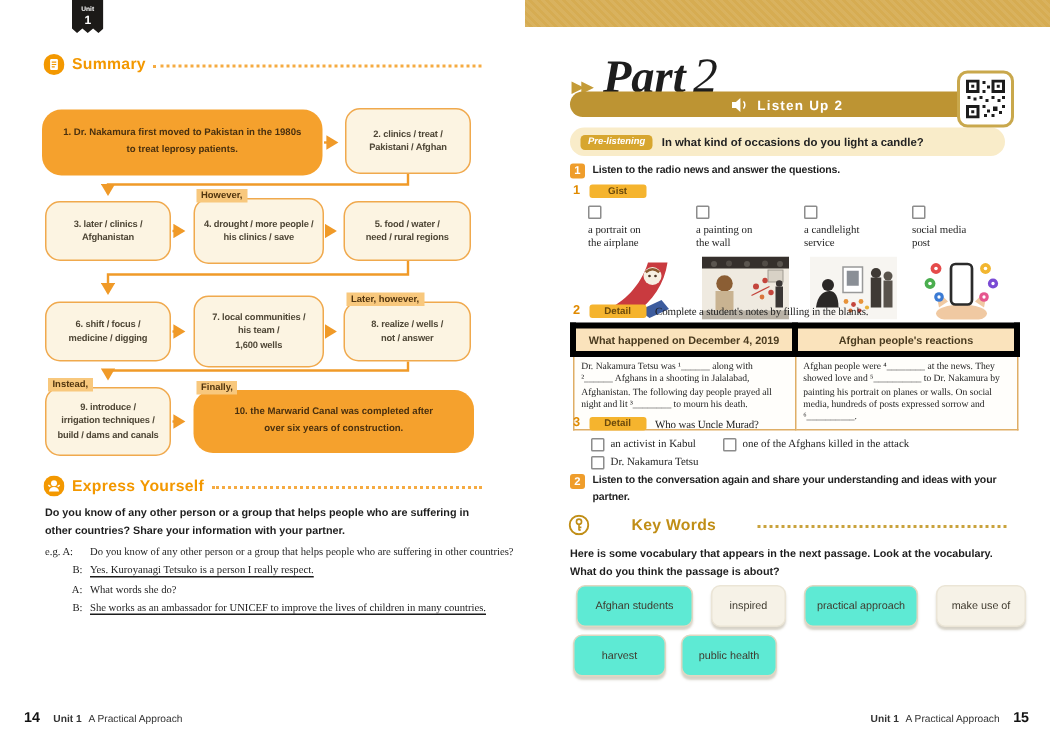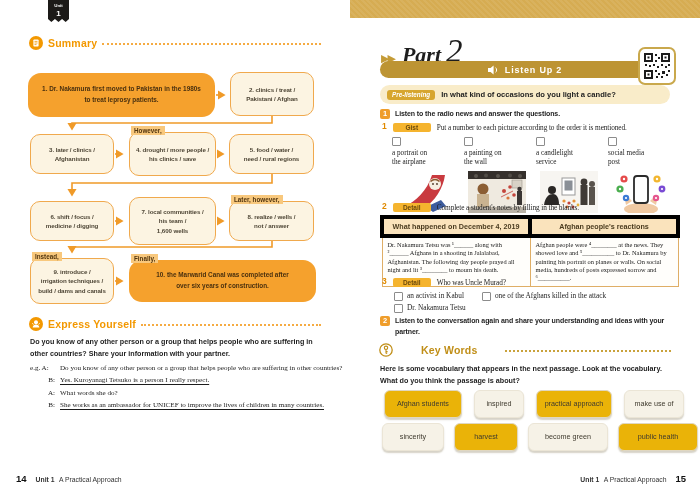--- a/index.html
+++ b/index.html
@@ -71,21 +71,21 @@
   .pg-num{font-size:9.5px;font-weight:bold;color:#111;}
   .pg-chap{font-size:6.8px;font-weight:bold;}
   .pg-title{font-size:6.8px;}
 
   
   .top-bar{position:absolute;left:0;top:0;width:350px;height:18px;background:#D6AC52;
     background-image:repeating-linear-gradient(45deg,rgba(255,255,255,.07) 0 2px,transparent 2px 4px);}
   .part-head{position:absolute;left:31px;top:33px;display:flex;align-items:baseline;gap:2px;}
   .part-tris{font-size:11px;color:#C49B37;letter-spacing:-2px;margin-right:6px;}
   .part-word{font-family:"Liberation Serif",serif;font-style:italic;font-weight:bold;
-    font-size:22px;color:#1d1d1d;}
+    font-size:31px;color:#1d1d1d;}
   .part-num{font-family:"Liberation Serif",serif;font-style:italic;font-size:33px;color:#1d1d1d;margin-left:3px;}
   .listen-pill{position:absolute;left:30px;top:61px;width:290px;height:17px;border-radius:9px;
     background:#BD9433;display:flex;align-items:center;justify-content:center;gap:5px;}
   .listen-label{color:#fff;font-weight:bold;font-size:9px;letter-spacing:.8px;}
   .qr-box{position:absolute;left:288px;top:47px;width:38px;height:38px;background:#fff;
     border:2px solid #C9A84C;border-radius:7px;box-sizing:border-box;z-index:4;
     display:flex;align-items:center;justify-content:center;}
   .prelisten{position:absolute;left:30px;top:85px;width:290px;height:19px;background:#F9ECC9;
     border-radius:10px;display:flex;align-items:center;gap:6px;padding-left:7px;box-sizing:border-box;}
   .badge-pre{background:#D7A62F;color:#fff;font-style:italic;font-weight:bold;font-size:6.3px;
@@ -123,21 +123,21 @@
   .opts{position:absolute;left:44px;display:flex;gap:18px;}
   .opt{display:flex;gap:4px;font-family:"Liberation Serif",serif;font-size:7.3px;color:#1d1d1d;}
 
   .kw-intro{position:absolute;left:30px;top:363px;width:312px;margin:0;
     font-size:7.2px;font-weight:bold;line-height:1.7;color:#1e1e1e;white-space:pre-line;}
   .kw-row{position:absolute;display:flex;gap:12px;}
   .kw-row1{left:34px;top:390px;}
   .kw-row2{left:32px;top:423px;gap:10px;}
   .kw-card{height:26px;line-height:25px;text-align:center;font-size:7.2px;color:#3F3A2E;
     border-radius:6px;box-shadow:0 2px 1.5px rgba(120,105,70,.3);}
-  .kw-card.tan{background:#eab308;border:1px solid #E0D7C1;}
+  .kw-card.tan{background:#5eead4;border:1px solid #E0D7C1;}
   .kw-card.light{background:#F6F2E7;border:1px solid #EBE5D6;}
   .kw-row1 .kw-card:nth-child(1){width:76px;}
   .kw-row1 .kw-card:nth-child(2){width:48px;}
   .kw-row1 .kw-card:nth-child(3){width:74px;}
   .kw-row1 .kw-card:nth-child(4){width:58px;}
   .kw-row2 .kw-card:nth-child(1){width:60px;}
   .kw-row2 .kw-card:nth-child(2){width:62px;}
   .kw-row2 .kw-card:nth-child(3){width:78px;}
   .kw-row2 .kw-card:nth-child(4){width:78px;}
 </style>
@@ -319,21 +319,20 @@
     </div>
 
     <div class="act-line" style="top:109px;">
       <span class="act-num">1</span>
       <span class="act-text">Listen to the radio news and answer the questions.</span>
     </div>
 
     <div class="q-line" style="top:122px;">
       <span class="q-num">1</span>
       <span class="q-badge">Gist</span>
-      <span class="q-text">Put a number to each picture according to the order it is mentioned.</span>
     </div>
 
     <div class="pics">
       <div class="pic">
         <div class="pic-top">
           <span class="cb"></span>
           <span>a portrait on
 the airplane</span>
         </div>
         <div class="pic-img">
@@ -498,23 +497,21 @@
     <p class="kw-intro">Here is some vocabulary that appears in the next passage.   Look at the vocabulary.
 What do you think the passage is about?</p>
 
     <div class="kw-row kw-row1">
       <span class="kw-card tan">Afghan students</span>
       <span class="kw-card light">inspired</span>
       <span class="kw-card tan">practical approach</span>
       <span class="kw-card light">make use of</span>
     </div>
     <div class="kw-row kw-row2">
-      <span class="kw-card light">sincerity</span>
       <span class="kw-card tan">harvest</span>
-      <span class="kw-card light">become green</span>
       <span class="kw-card tan">public health</span>
     </div>
 
     <div class="footer footer-right">
       <span>
         <span class="pg-chap">Unit 1</span>
         <span class="pg-title">A Practical Approach</span>
       </span>
       <span class="pg-num">15</span>
     </div>

